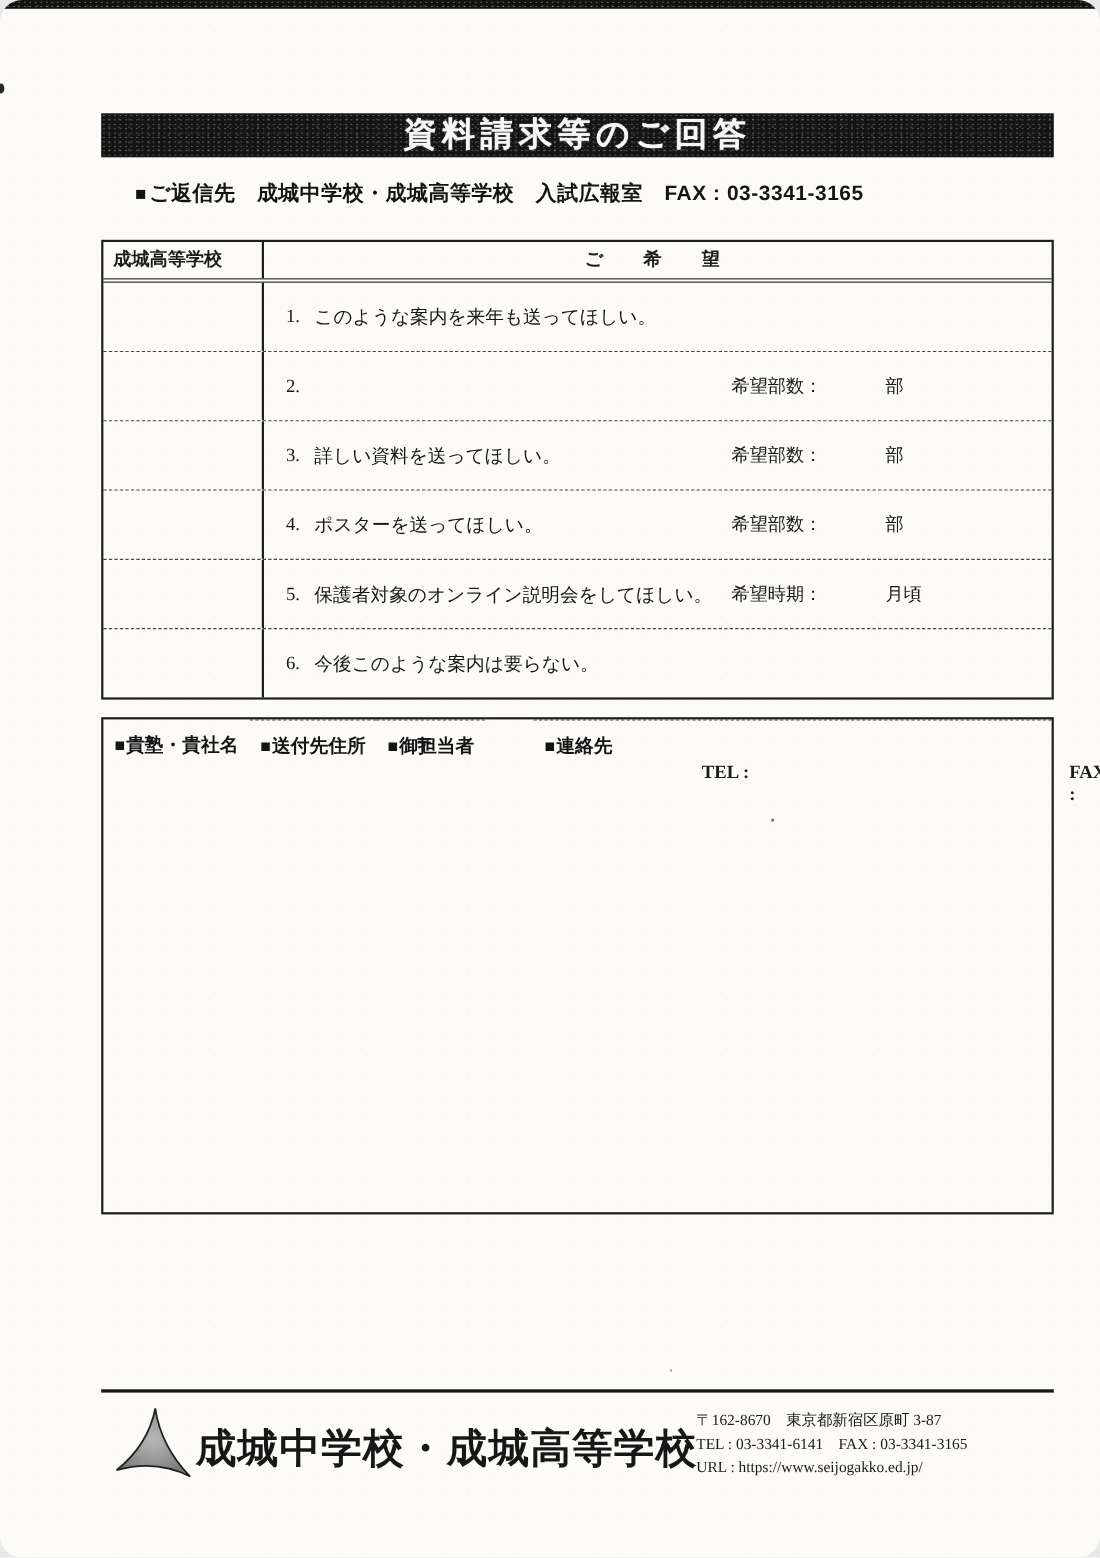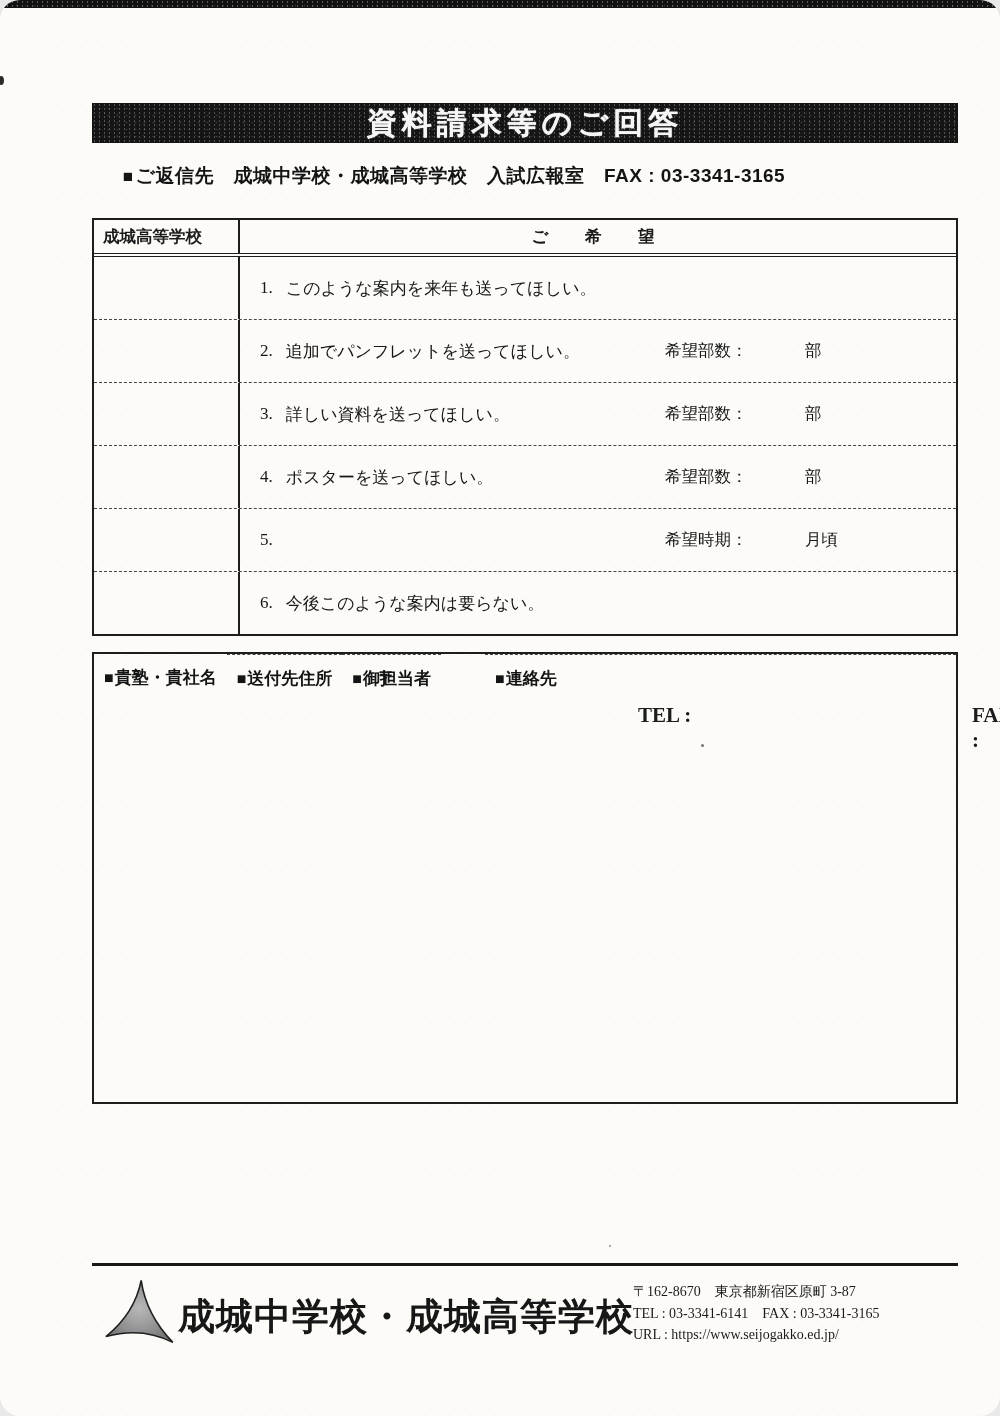--- a/index.html
+++ b/index.html
@@ -107,22 +107,22 @@
   .sec-address{height:155px;}
   .sec-person{height:76px;}
   .sec-contact{flex:1;margin-left:44px;}
   .cbox-label{font-size:17px;font-weight:bold;color:#141414;white-space:nowrap;}
   .cbox-label .bullet{margin-right:1px;font-size:16px;}
   .postal-mark{
     position:absolute;left:152px;top:11px;
     font-size:18px;font-weight:bold;font-family:"Liberation Serif", serif;
   }
   .tel-label,.fax-label{
-    position:absolute;top:48px;
-    font-family:"Liberation Serif", serif;font-size:21px;font-weight:bold;
+    position:absolute;top:37px;
+    font-family:"Liberation Serif", serif;font-size:17px;font-weight:bold;
   }
   .tel-label{left:153px;}
   .fax-label{left:487px;}
 
   
   .footer-rule{
     position:absolute;left:92px;top:1263px;width:866px;height:0;
     border-top:3px solid #181818;
   }
   .logo{position:absolute;left:102px;top:1279px;width:74px;height:72px;}
@@ -166,21 +166,20 @@
       <div class="item-cell">
         <span class="num">1.</span>
         <span class="txt">このような案内を来年も送ってほしい。</span>
       </div>
     </div>
 
     <div class="req-row">
       <div class="mark-cell"></div>
       <div class="item-cell">
         <span class="num">2.</span>
-        <span class="txt">追加でパンフレットを送ってほしい。</span>
         <span class="opt-label">希望部数：</span>
         <span class="opt-unit">部</span>
       </div>
     </div>
 
     <div class="req-row">
       <div class="mark-cell"></div>
       <div class="item-cell">
         <span class="num">3.</span>
         <span class="txt">詳しい資料を送ってほしい。</span>
@@ -196,20 +195,21 @@
         <span class="txt">ポスターを送ってほしい。</span>
         <span class="opt-label">希望部数：</span>
         <span class="opt-unit">部</span>
       </div>
     </div>
 
     <div class="req-row">
       <div class="mark-cell"></div>
       <div class="item-cell">
         <span class="num">5.</span>
+        <span class="txt">保護者対象のオンライン説明会をしてほしい。</span>
         <span class="opt-label">希望時期：</span>
         <span class="opt-unit">月頃</span>
       </div>
     </div>
 
     <div class="req-row">
       <div class="mark-cell"></div>
       <div class="item-cell">
         <span class="num">6.</span>
         <span class="txt">今後このような案内は要らない。</span>

